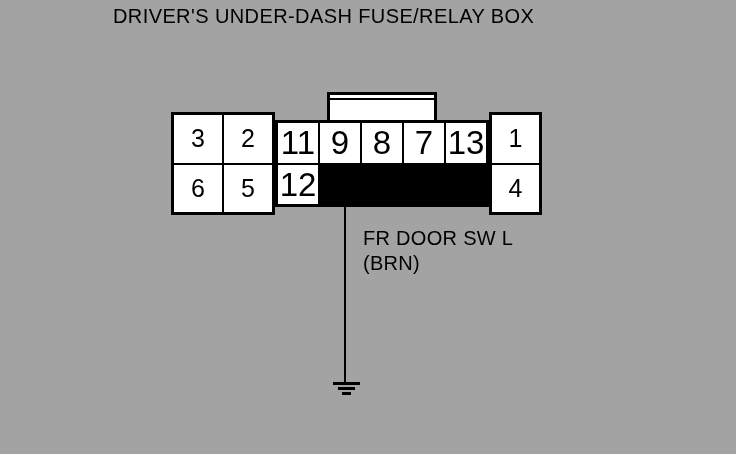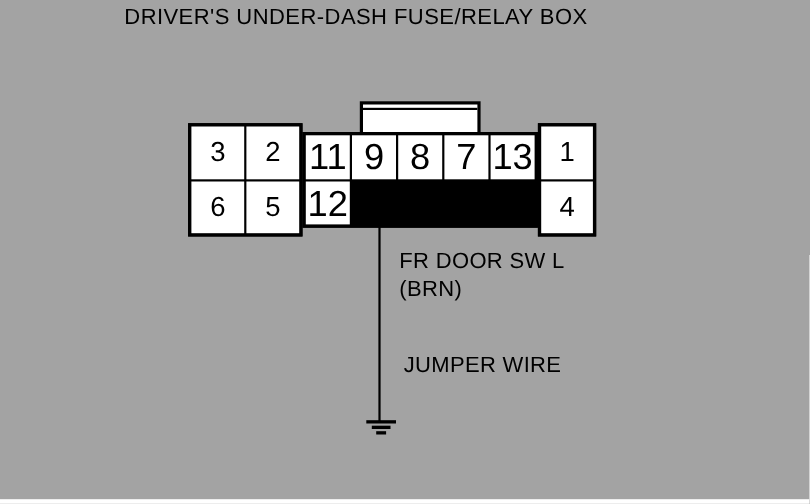--- a/index.html
+++ b/index.html
@@ -123,16 +123,15 @@
   <div class="wire"></div>
 
   <div>
     <div class="gnd-bar gnd-bar-1"></div>
     <div class="gnd-bar gnd-bar-2"></div>
     <div class="gnd-bar gnd-bar-3"></div>
   </div>
 
   <div class="label lbl-signal">FR DOOR SW L</div>
   <div class="label lbl-color">(BRN)</div>
-  <div class="label lbl-jumper">JUMPER WIRE</div>
 
 
 </div>
 
 </body></html>

